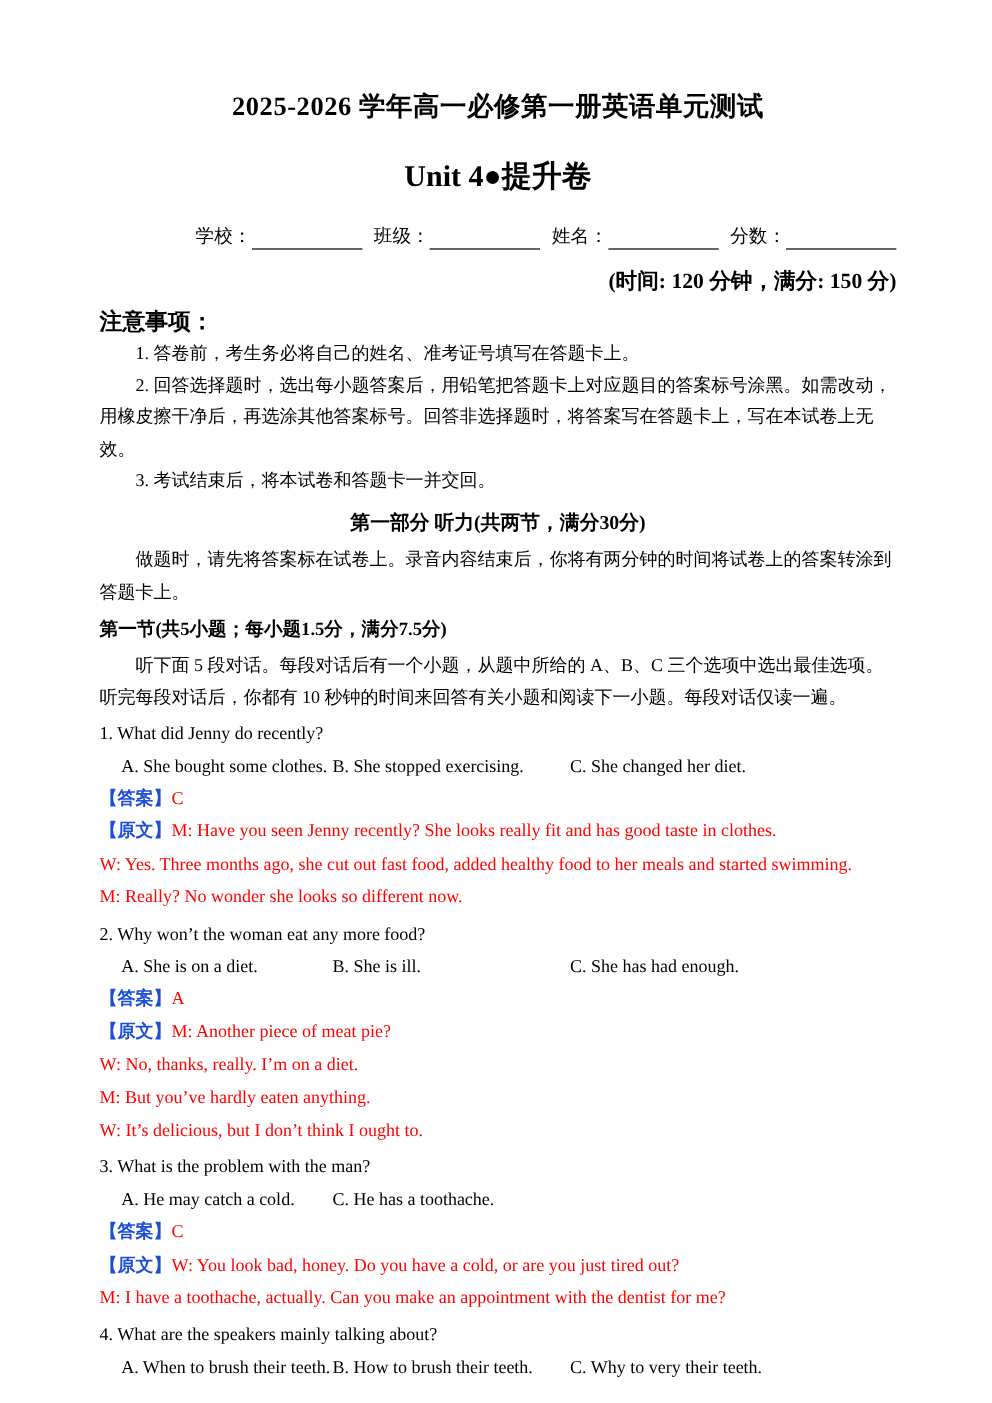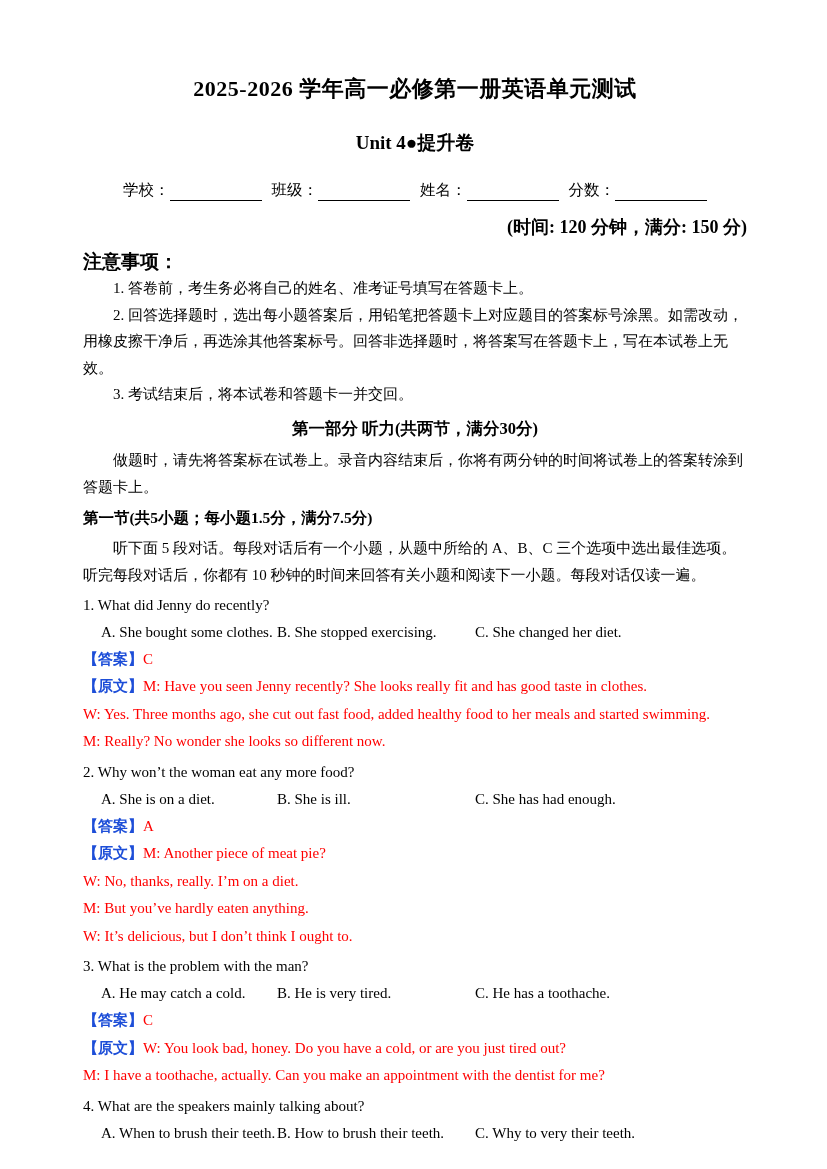--- a/index.html
+++ b/index.html
@@ -15,27 +15,27 @@
   .page { padding: 74px 80px 0 83px; }
 
   .exam-title {
     text-align: center;
     font-size: 22px;
     font-weight: bold;
     letter-spacing: 0.5px;
   }
   .unit-subtitle {
     text-align: center;
-    font-size: 19px;
+    font-size: 25px;
     font-weight: bold;
     margin-top: 26px;
   }
   .info-line {
     display: flex;
-    justify-content: center;
+    justify-content: flex-end;
     align-items: flex-end;
     margin-top: 24px;
     font-size: 15.5px;
   }
   .info-field { display: flex; align-items: flex-end; margin-right: 10px; }
   .info-field:last-child { margin-right: 0; }
   .blank {
     display: inline-block;
     width: 92px;
     height: 17px;
@@ -146,21 +146,20 @@
     </div>
     <div class="qline red">W: No, thanks, really. I’m on a diet.</div>
     <div class="qline red">M: But you’ve hardly eaten anything.</div>
     <div class="qline red">W: It’s delicious, but I don’t think I ought to.</div>
   </div>
 
   <div>
     <div class="stem">3. What is the problem with the man?</div>
     <div class="options">
       <span>A. He may catch a cold.</span>
-      <span>B. He is very tired.</span>
       <span>C. He has a toothache.</span>
     </div>
     <div class="qline">
       <span class="ans-label">【答案】</span><span class="red">C</span>
     </div>
     <div class="qline">
       <span class="ans-label">【原文】</span><span class="red">W: You look bad, honey. Do you have a cold, or are you just tired out?</span>
     </div>
     <div class="qline red">M: I have a toothache, actually. Can you make an appointment with the dentist for me?</div>
   </div>

